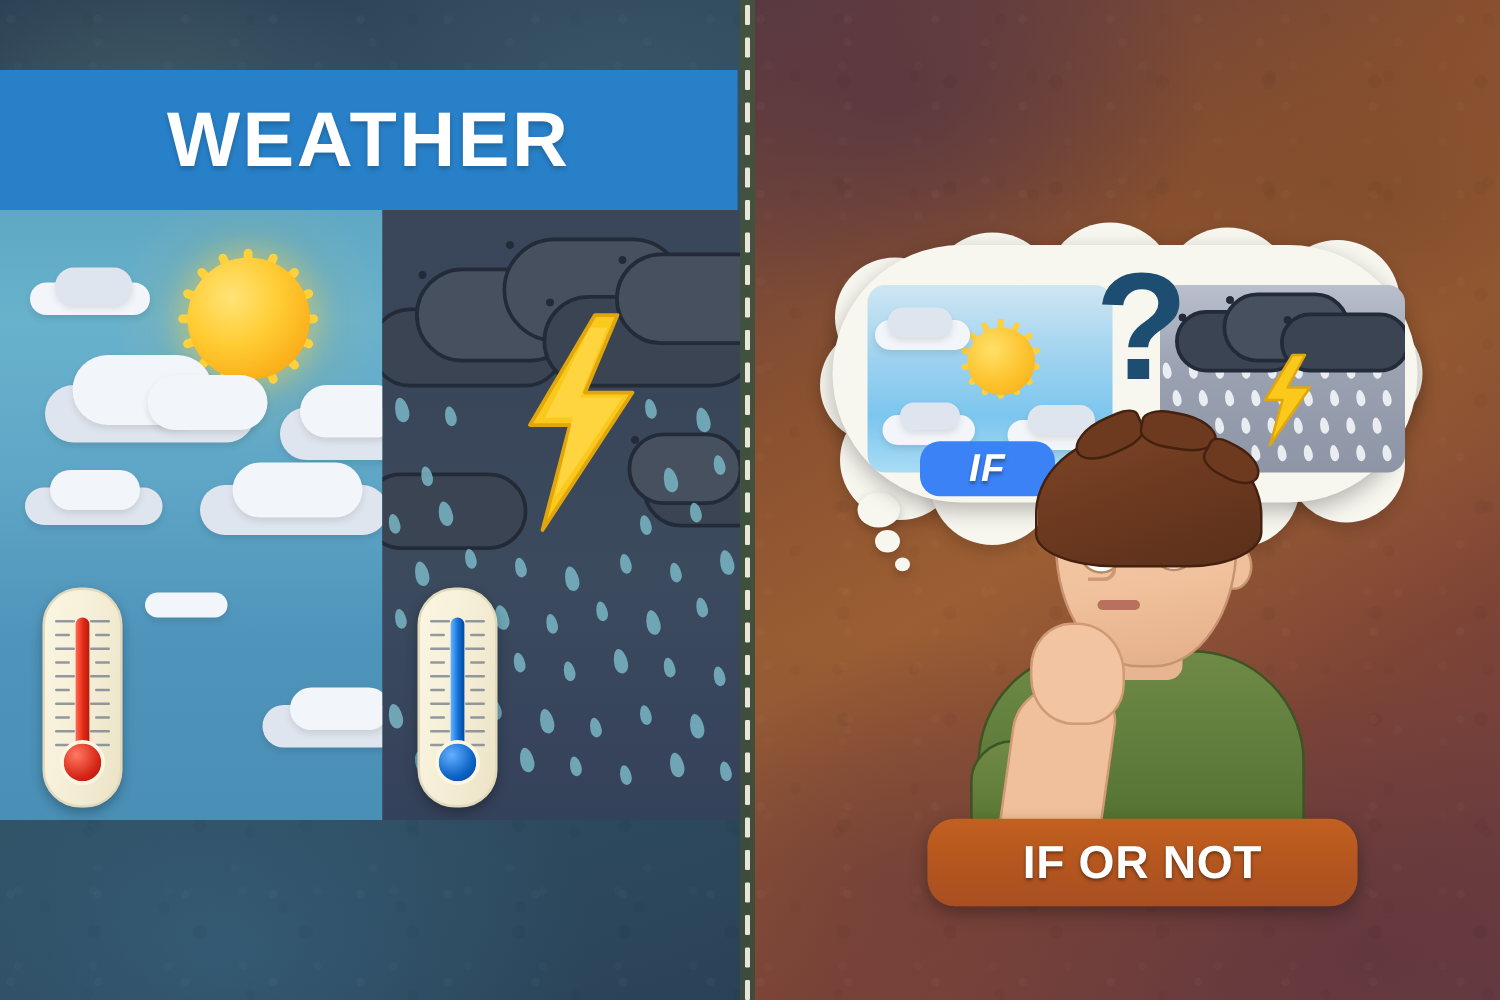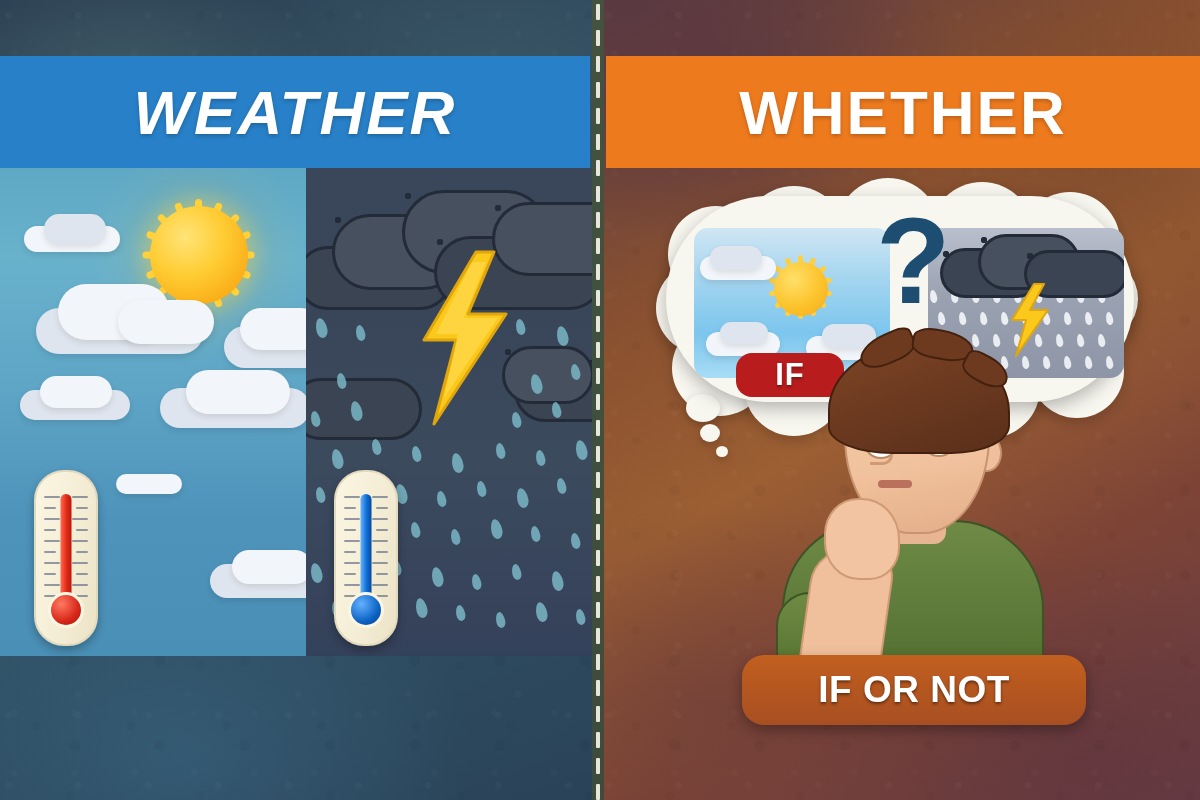--- a/index.html
+++ b/index.html
@@ -109,21 +109,21 @@
     background:linear-gradient(180deg,#cfe6f3 0%,#9fd3ef 38%,#7cc6ee 70%,#a9dcf4 100%);}
   .mini-storm{left:928px;top:228px;width:196px;height:150px;
     background:linear-gradient(180deg,#b9bfcc 0%,#9aa2b2 45%,#8d95a6 100%);}
 
   .qmark{position:absolute;left:876px;top:200px;width:72px;font-size:122px;line-height:1;
     font-weight:900;color:#1d4e72;text-align:center;font-family:"Liberation Sans",sans-serif;}
 
   .badge{position:absolute;display:flex;align-items:center;justify-content:center;border-radius:16px;}
   .badge span{font-weight:900;font-size:31px;color:#fff;letter-spacing:1px;
     text-shadow:0 2px 3px rgba(0,0,0,.35);font-family:"Liberation Sans",sans-serif;}
-  .badge-if{left:736px;top:353px;width:108px;height:44px;background:#b91c1c;}
+  .badge-if{left:736px;top:353px;width:108px;height:44px;background:#3b82f6;font-style:italic;}
   .badge-or{left:988px;top:353px;width:90px;height:44px;background:#4b4e52;}
 
   
   .boy{position:absolute;left:766px;top:330px;width:290px;height:330px;}
   .shirt{position:absolute;left:16px;top:190px;width:258px;height:150px;
     background:linear-gradient(180deg,#6f8a45 0%,#5f7c3c 55%,#53702f 100%);
     border-radius:90px 90px 14px 14px;border:2px solid #3f5426;}
   .neck{position:absolute;left:118px;top:158px;width:62px;height:56px;background:#e7b592;border-radius:12px;}
   .head{position:absolute;left:78px;top:36px;width:142px;height:164px;
     background:linear-gradient(170deg,#f6cfae 0%,#f0c19c 60%,#e3ae89 100%);
@@ -442,25 +442,22 @@
     <div class="hair"></div>
     <div class="hair-spike" style="left:92px;top:4px;width:54px;height:26px;border-radius:60% 30% 40% 50%;transform:rotate(-24deg)"></div>
     <div class="hair-spike" style="left:146px;top:0px;width:58px;height:26px;border-radius:40% 60% 50% 40%;transform:rotate(10deg)"></div>
     <div class="hair-spike" style="left:196px;top:26px;width:44px;height:24px;border-radius:30% 60% 50% 40%;transform:rotate(28deg)"></div>
 
     <div class="sleeve"></div>
     <div class="arm"></div>
     <div class="hand"></div>
   </div>
 
-  <div class="banner banner-left" style="z-index: 6; font-style: italic;">
+  <div class="banner banner-left" style="z-index: 6;">
     <span>WEATHER</span>
-  </div>
-  <div class="banner banner-right" style="z-index: 6;">
-    <span>WHETHER</span>
   </div>
 
   <div class="pill pill-right" style="z-index: 5;">
     <span>IF OR NOT</span>
   </div>
 
   <div class="divider" id="divider" style="z-index: 7;">
       <div class="dash" style="top: 4px;"></div>
       <div class="dash" style="top: 30px;"></div>
       <div class="dash" style="top: 56px;"></div>

